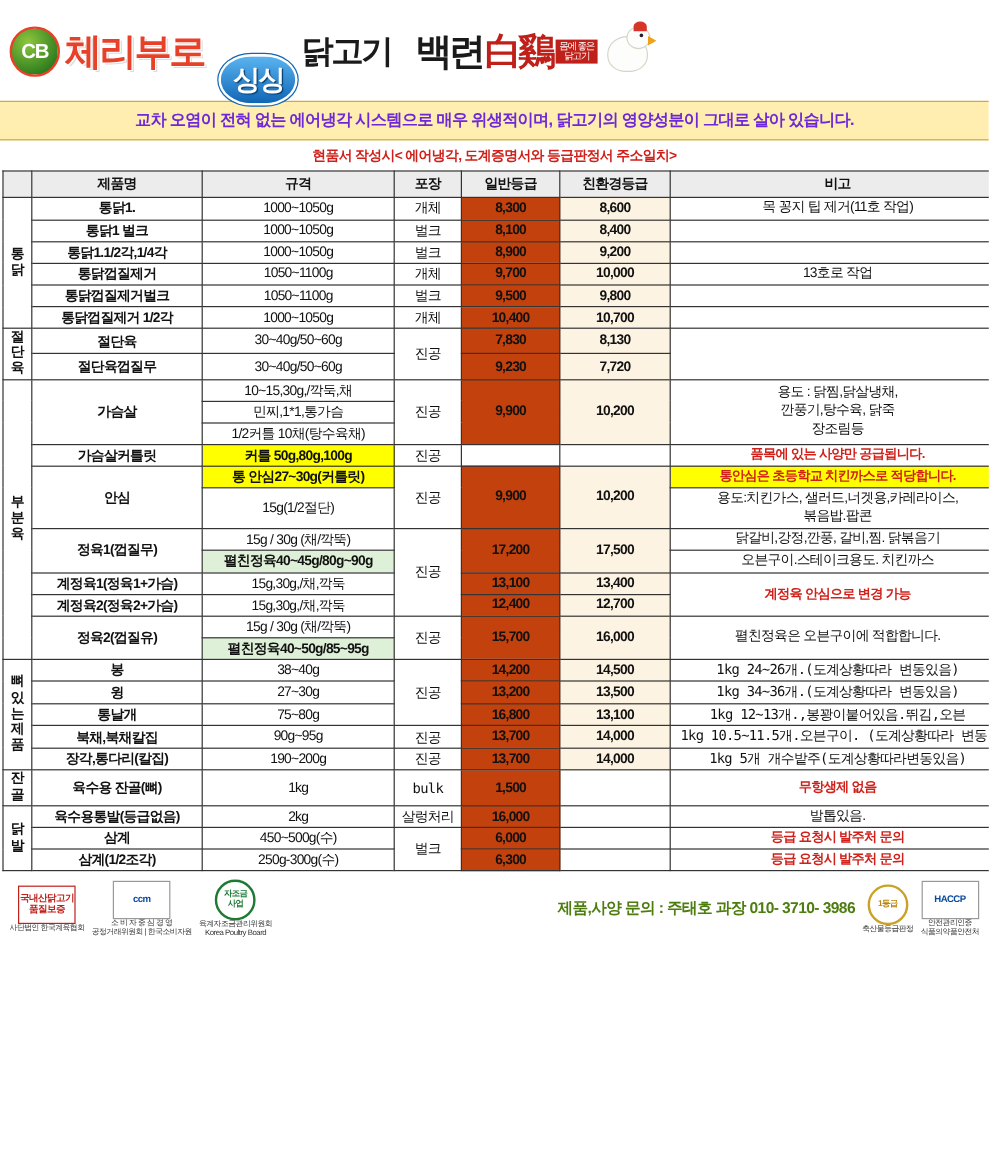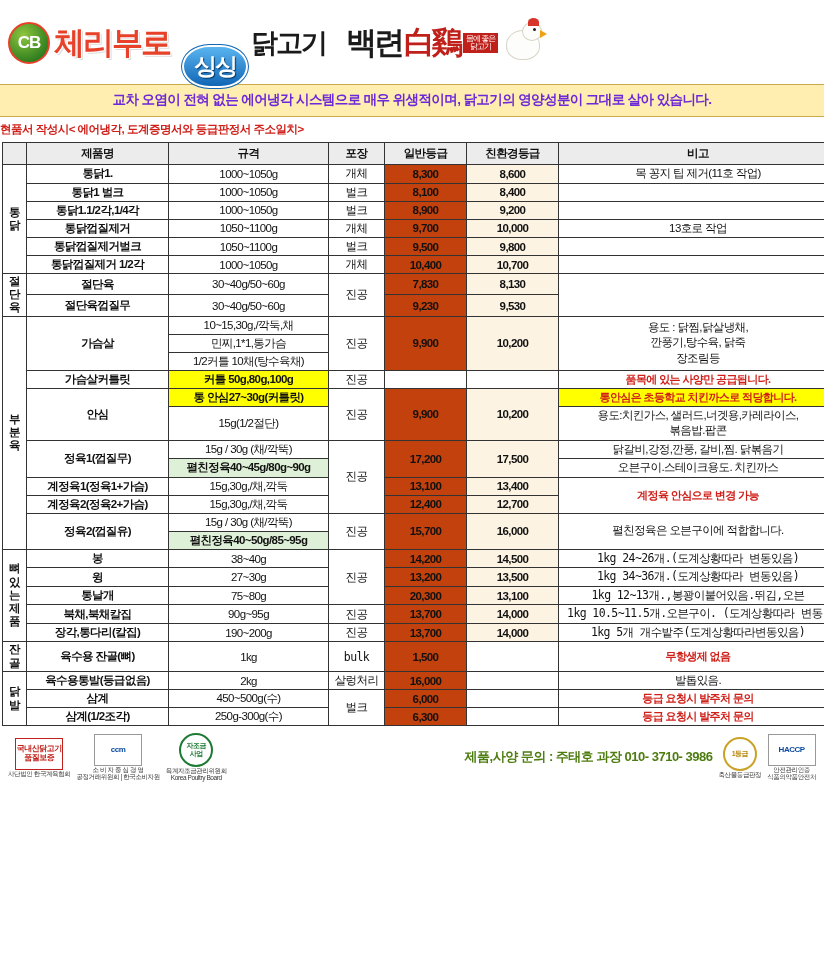--- a/index.html
+++ b/index.html
@@ -154,21 +154,21 @@
     border-top: 1px solid #c9a94b;
     border-bottom: 1px solid #c9a94b;
     text-align: center;
     font-size: 13.5px;
     font-weight: bold;
     color: #6d28d9;
     padding: 6px 0 7px;
     letter-spacing: -0.6px;
   }
   .notice-red {
-    text-align: left;
+    text-align: center;
     font-size: 11.5px;
     font-weight: bold;
     color: #d0201a;
     padding: 5px 0 5px;
     letter-spacing: -0.5px;
   }
 
   
   table.price {
     border-collapse: collapse;
@@ -382,21 +382,21 @@
         <td class="spec">30~40g/50~60g</td>
         <td class="pack" rowspan="2">진공</td>
         <td class="price-g">7,830</td>
         <td class="price-e">8,130</td>
         <td class="note" rowspan="2"></td>
       </tr>
       <tr>
         <td class="name">절단육껍질무</td>
         <td class="spec">30~40g/50~60g</td>
         <td class="price-g">9,230</td>
-        <td class="price-e">9,530</td>
+        <td class="price-e">7,720</td>
       </tr>
 
       <tr>
         <td class="side" rowspan="12">부<br>분<br>육</td>
         <td class="name" rowspan="3">가슴살</td>
         <td class="spec">10~15,30g,/깍둑,채</td>
         <td class="pack" rowspan="3">진공</td>
         <td class="price-g" rowspan="3">9,900</td>
         <td class="price-e" rowspan="3">10,200</td>
         <td class="note" rowspan="3">용도 : 닭찜,닭살냉채,<br>깐풍기,탕수육, 닭죽<br>장조림등</td>
@@ -476,21 +476,21 @@
       <tr>
         <td class="name">윙</td>
         <td class="spec">27~30g</td>
         <td class="price-g">13,200</td>
         <td class="price-e">13,500</td>
         <td class="note mono">1kg 34~36개.(도계상황따라 변동있음)</td>
       </tr>
       <tr>
         <td class="name">통날개</td>
         <td class="spec">75~80g</td>
-        <td class="price-g">20,300</td>
+        <td class="price-g">16,800</td>
         <td class="price-e">13,100</td>
         <td class="note mono">1kg 12~13개.,봉꽝이붙어있음.뛰김,오븐</td>
       </tr>
       <tr>
         <td class="name">북채,북채칼집</td>
         <td class="spec">90g~95g</td>
         <td class="pack">진공</td>
         <td class="price-g">13,700</td>
         <td class="price-e">14,000</td>
         <td class="note mono">1kg 10.5~11.5개.오븐구이. (도계상황따라 변동)</td>

